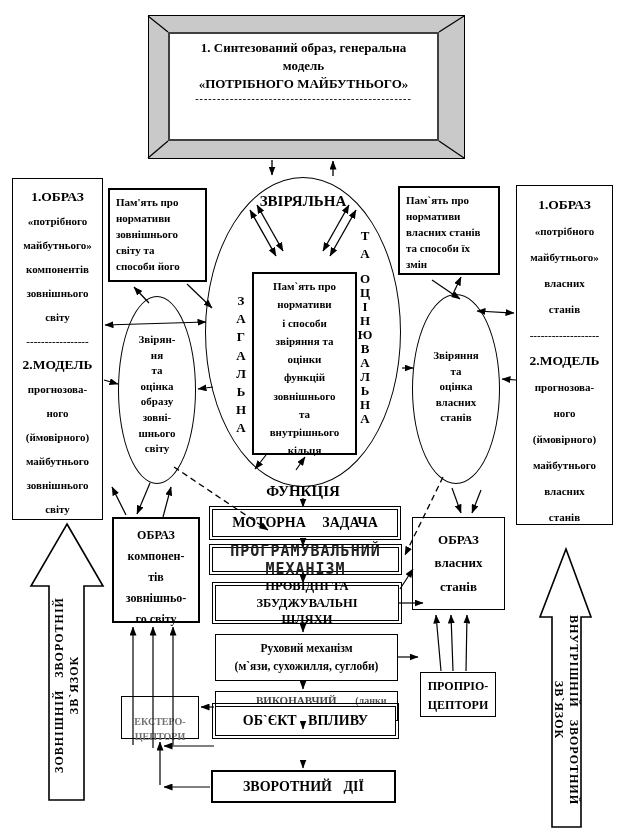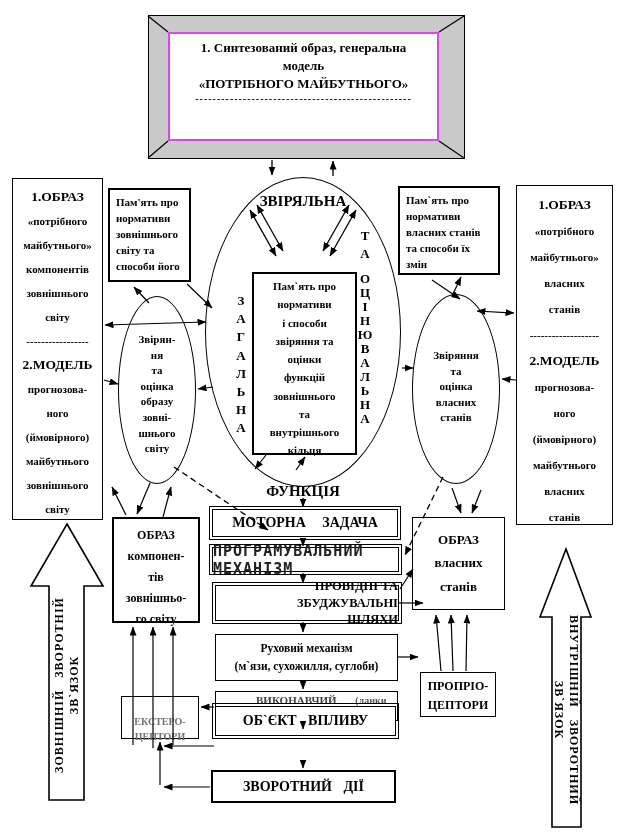--- a/index.html
+++ b/index.html
@@ -2,43 +2,43 @@
 <html><head>
 <meta charset="utf-8">
 <style>
   html,body{margin:0;padding:0;background:#fff;}
   #canvas{position:relative;width:638px;height:835px;background:#fff;overflow:hidden;
           font-family:"Liberation Serif","DejaVu Serif",serif;font-weight:bold;color:#000;}
   .abs{position:absolute;}
   svg.layer{position:absolute;left:0;top:0;pointer-events:none;}
   #bgsvg{z-index:0;} .node{z-index:1;} #fgsvg{z-index:2;}
   .box{position:absolute;background:#fff;border:1.5px solid #000;box-sizing:border-box;}
-  .dbl{border:1px solid #000;outline:1px solid #000;outline-offset:2px;}
+  .dbl{border:1px solid #000;outline:1px solid #000;outline-offset:2px;text-align:center;}
   .ell{position:absolute;border:1.5px solid #000;border-radius:50%;box-sizing:border-box;background:transparent;}
   .pre{white-space:pre-line;}
   .ctr{text-align:center;}
   .flex{display:flex;align-items:center;justify-content:center;}
   
   .frame{position:absolute;left:148px;top:15px;width:317px;height:144px;background:#c9c9c9;border:1px solid #000;box-sizing:border-box;}
-  .frame-inner{position:absolute;left:19px;top:16px;right:25px;bottom:17px;background:#fff;border:2px solid #d946ef;overflow:hidden;text-align:center;}
+  .frame-inner{position:absolute;left:19px;top:16px;right:25px;bottom:17px;background:#fff;border:2px solid #404040;overflow:hidden;text-align:center;}
   .tb1{font-size:13px;line-height:1.4;padding-top:5px;}
   .tbdiv{font-size:10px;line-height:10px;letter-spacing:1px;overflow:hidden;white-space:nowrap;}
   .tb2{font-size:13px;line-height:1.4;}
   
   .colbox{padding-top:6px;}
   .colbox .t{font-size:13.5px;line-height:24px;}
   .colbox .b{font-size:11px;line-height:24px;}
   .colbox2 .t{line-height:26px;}
   .colbox2 .b{line-height:26px;}
   .mem{font-size:11px;line-height:1.45;text-align:left;padding:5px 2px 0 6px;}
   .vcol{font-size:13px;line-height:1.4;text-align:center;white-space:pre-line;}
   .vtight{line-height:1.08;}
   .core{font-size:11px;line-height:1.66;padding-top:3px;}
   .small-ell{font-size:11px;line-height:1.42;}
-  .flow{font-size:12px;text-align:right;}
+  .flow{font-size:12px;}
   .wsp{word-spacing:13px;font-size:14px;}
   .wsp2{word-spacing:8px;font-size:14px;}
   .mono{font-family:"DejaVu Sans Mono",monospace;font-size:15px;letter-spacing:1px;color:#222;}
   .gray{color:#555;}
   .note{font-size:10px;font-weight:bold;color:#555;margin-left:8px;}
   .fb-label{position:absolute;width:240px;text-align:center;font-size:12px;letter-spacing:1px;word-spacing:8px;z-index:1;}
 </style>
 </head>
 <body>
 
@@ -88,21 +88,21 @@
     <div class="b">-------------------</div>
     <div class="t">2.МОДЕЛЬ</div>
     <div class="b pre">прогнозова-
 ного
 (ймовірного)
 майбутнього
 власних
 станів</div>
   </div>
 
-  <div class="box node mem pre" style="left:108px;top:188px;width:83px;height:94px;border-width:2px;overflow:hidden;">Пам'ять про
+  <div class="box node mem pre" style="left:108px;top:188px;width:99px;height:94px;border-width:2px;overflow:hidden;">Пам'ять про
 нормативи
 зовнішнього
 світу та
 способи його
 перетворення</div>
   <div class="box node mem pre" style="left:398px;top:186px;width:102px;height:89px;border-width:2px;">Пам`ять про
 нормативи
 власних станів
 та способи їх
 змін</div>

